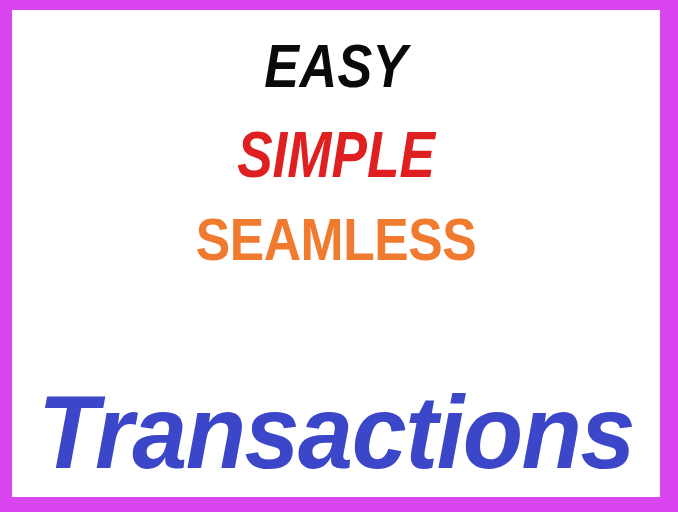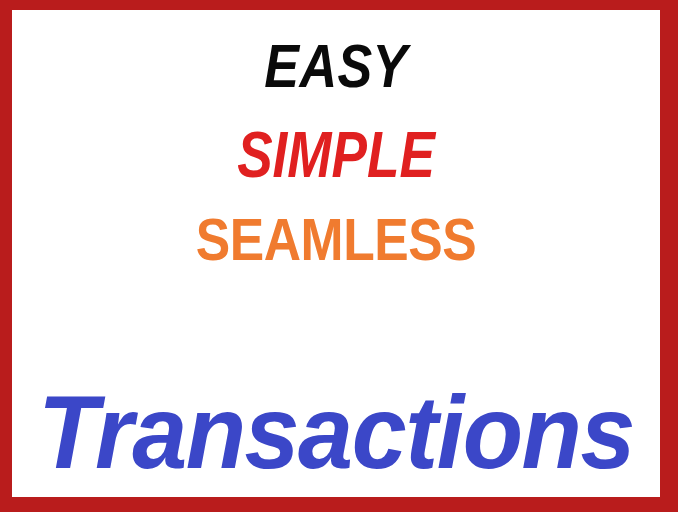--- a/index.html
+++ b/index.html
@@ -5,21 +5,21 @@
   html, body {
     margin: 0;
     padding: 0;
     background: #ffffff;
   }
 
   #poster {
     position: relative;
     width: 678px;
     height: 512px;
-    background: #b91c1c;
+    background: #d946ef;
     overflow: hidden;
     font-family: "Liberation Sans", "DejaVu Sans", sans-serif;
   }
 
   
   #canvas {
     position: absolute;
     left: 12px;
     top: 10px;
     right: 18px;

